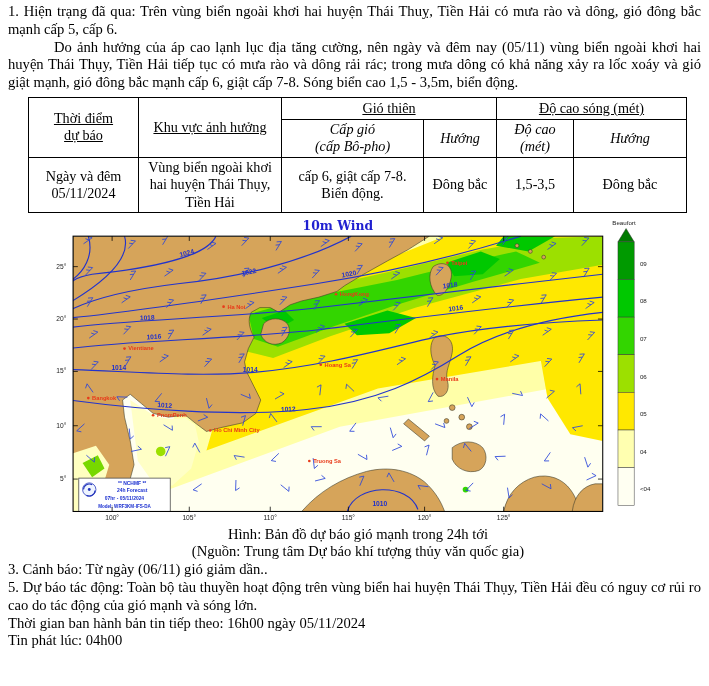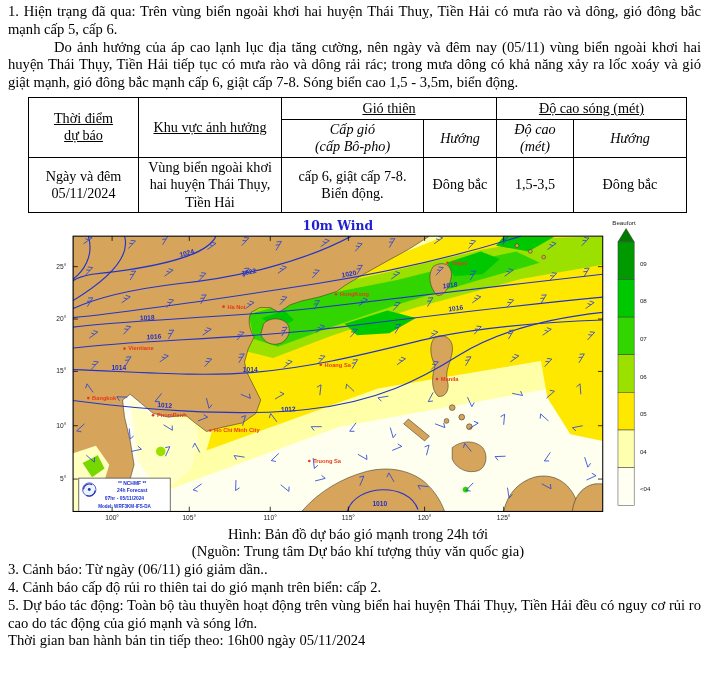--- a/index.html
+++ b/index.html
@@ -225,17 +225,17 @@
 
       <rect x="0" y="0" width="556" height="289" fill="none" stroke="#000" stroke-width="1.1"></rect>
       <path id="gen-ticks" stroke="#000" stroke-width="0.8" fill="none" d="M41,0V5M41,289V284M122,0V5M122,289V284M207,0V5M207,289V284M289,0V5M289,289V284M369,0V5M369,289V284M452,0V5M452,289V284M0,32H5M556,32H551M0,87H5M556,87H551M0,142H5M556,142H551M0,199H5M556,199H551M0,255H5M556,255H551"></path>
     </svg>
   </div>
 
   <p class="cap">Hình: Bản đồ dự báo gió mạnh trong 24h tới</p>
   <p class="cap"><b>(Nguồn: Trung tâm Dự báo khí tượng thủy văn quốc gia)</b></p>
 
   <p><b>3. Cảnh báo</b><span>: Từ ngày (06/11) gió giảm dần..</span></p>
-  <p><b>4. Cảnh báo cấp độ rủi ro thiên tai do gió mạnh trên biển: cấp 2.</b></p>
   <p><b>5. Dự báo tác động:</b><span> Toàn bộ tàu thuyền hoạt động trên vùng biển hai huyện Thái Thụy, Tiền Hải đều có nguy cơ rủi ro cao do tác động của gió mạnh và sóng lớn.</span></p>
   <p class="footrow">Thời gian ban hành bản tin tiếp theo: 16h00 ngày 05/11/2024</p>
+  <p class="footrow">Tin phát lúc: 04h00</p>
 
 </div>
 
 </body></html>

